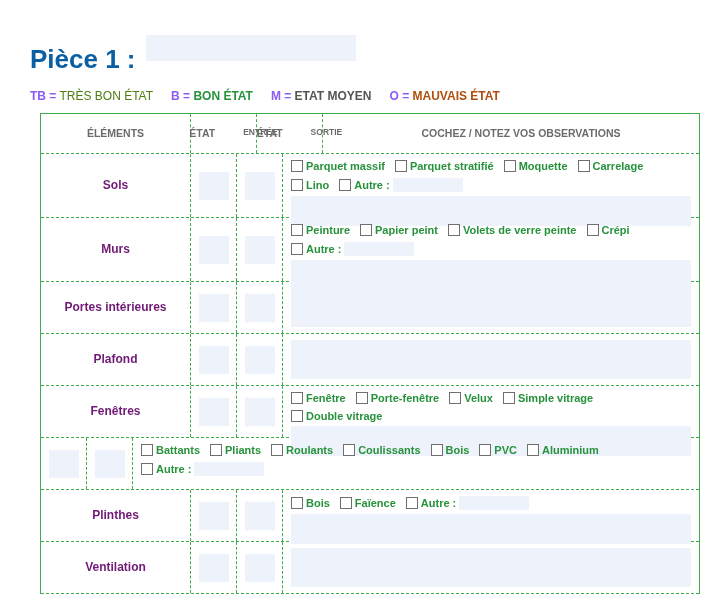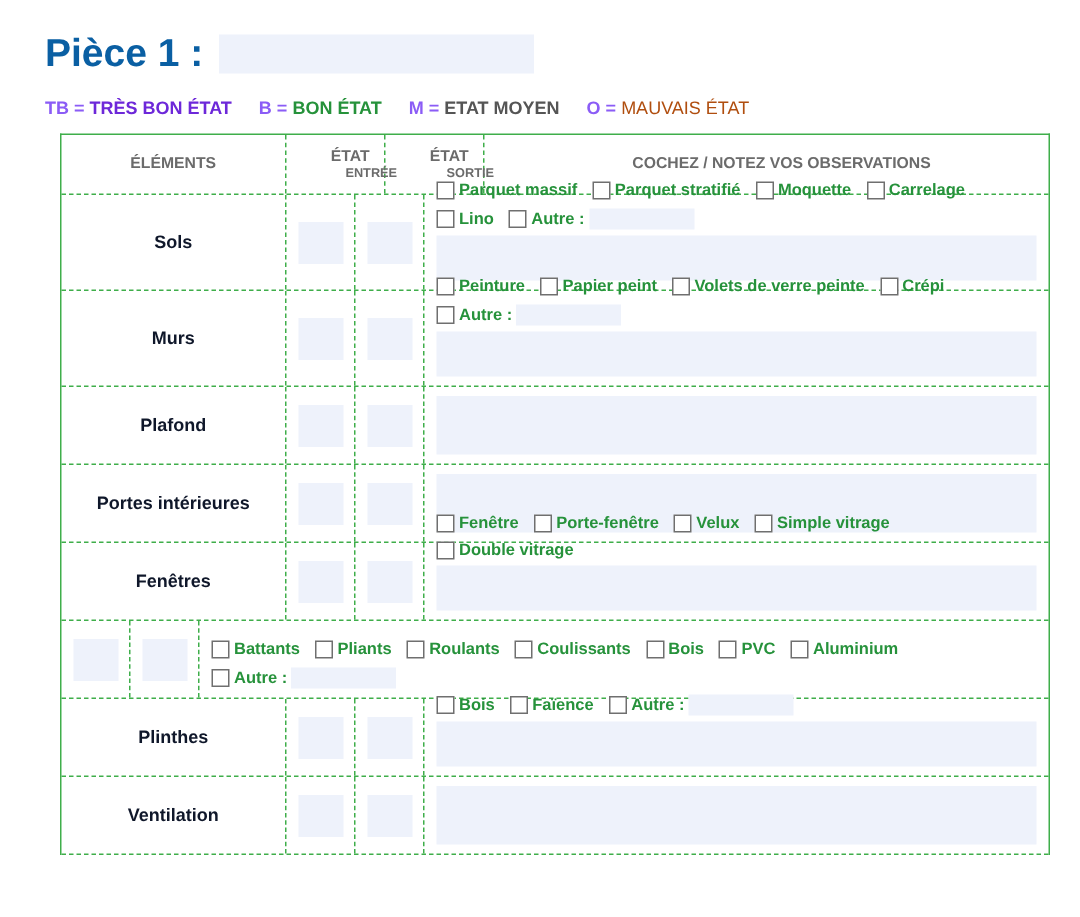--- a/index.html
+++ b/index.html
@@ -4,53 +4,53 @@
 <style>
   * { box-sizing: border-box; margin: 0; padding: 0; }
   body {
     font-family: "Segoe UI", "Helvetica Neue", Arial, sans-serif;
     background: #fff;
     width: 720px;
     padding: 20px 10px 10px 30px;
     color: #333;
   }
   .title-row { display: flex; align-items: center; gap: 10px; margin-bottom: 14px; }
-  .title { color: #0a5fa3; font-weight: 800; font-size: 26px; }
+  .title { color: #0a5fa3; font-weight: 800; font-size: 26px; margin-top: 24px; }
   .title-input { height: 26px; width: 210px; background: #eef2fb; border: none; }
   .legend { display: flex; gap: 18px; font-size: 12px; color: #4a4a4a; font-weight: 600; margin-bottom: 10px; }
   .legend .lk { color: #8b5cf6; }
-  .legend .lv1 { color: #6d28d9; font-weight: 700; }
+  .legend .lv1 { color: #4d7c0f; font-weight: 400; }
   .legend .lv2 { color: #26923b; font-weight: 800; }
   .legend .lv3 { color: #555; font-weight: 800; text-align: right; }
-  .legend .lv4 { color: #b04e0f; font-weight: 400; }
+  .legend .lv4 { color: #b04e0f; font-weight: 700; }
   .sheet {
     border: 1px solid #3fae4a;
     border-bottom: none;
     width: 660px;
     margin-left: 10px;
   }
   .row { display: flex; border-bottom: 1px dashed #3fae4a; }
   .cell { border-right: 1px dashed #3fae4a; display: flex; align-items: center; justify-content: center; padding: 4px 6px; }
   .cell.last { border-right: none; }
   .col-el { width: 150px; }
   .col-st { width: 46px; }
-  .col-obs { flex: 1; justify-content: flex-end; align-items: stretch; flex-direction: column; gap: 4px; padding: 6px 8px; }
+  .col-obs { flex: 1; justify-content: flex-start; align-items: stretch; flex-direction: column; gap: 4px; padding: 6px 8px; }
   .hdr { font-size: 10.5px; font-weight: 800; color: #6b6b6b; text-align: center; line-height: 1.1; }
   .hdr.sub { font-size: 8.5px; font-weight: 700; color: #6b6b6b; margin-left: 28px; }
-  .element-label { color: #0f172a; font-weight: 800; font-size: 12px; text-align: left; line-height: 1.15; }
+  .element-label { color: #701a75; font-weight: 800; font-size: 12px; text-align: left; line-height: 1.15; }
   .state-input { width: 30px; height: 28px; background: #eef2fb; border: none; }
   .obs-box { width: 100%; min-height: 30px; background: #eef2fb; flex: 1; }
   .chk-line { display: flex; flex-wrap: wrap; gap: 6px 10px; align-items: center; font-size: 11px; color: #26923b; font-weight: 700; }
   .chk-item { display: inline-flex; align-items: center; gap: 3px; }
   .chk-box { width: 12px; height: 12px; border: 1.5px solid #6f6f6f; background: #fff; display: inline-block; }
   .autre-input { height: 14px; width: 70px; background: #eef2fb; border: none; display: inline-block; }
   .row.h0 { height: 40px; gap: 20px; }
   .row.h1 { height: 52px; }
   .row.h2 { height: 64px; }
-  .hdr-etat-wrap { display: flex; flex-direction: column; align-items: center; gap: 0px; line-height: 1.05; }
+  .hdr-etat-wrap { display: flex; align-items: flex-start; gap: 0px; line-height: 1.05; }
 </style>
 </head>
 <body>
 
 <div class="title-row">
   <span class="title">Pièce 1 :</span>
   <input class="title-input" type="text" style="">
 </div>
 
 <div class="legend" id="legend">
@@ -151,35 +151,35 @@
               <span class="chk-box"></span>
               <span>Autre :</span>
               <input type="text" class="autre-input" style="">
             </span>
           </div>
           <div class="obs-box"></div>
         </div>
       </div>
       <div class="row h1">
         <div class="cell col-el">
+          <span class="element-label">Portes intérieures</span>
+        </div>
+        <div class="cell col-st">
+          <input type="text" class="state-input" style="">
+        </div>
+        <div class="cell col-st">
+          <input type="text" class="state-input" style="">
+        </div>
+        <div class="cell col-obs last">
+          <div class="obs-box"></div>
+        </div>
+      </div>
+      <div class="row h1">
+        <div class="cell col-el">
           <span class="element-label">Plafond</span>
-        </div>
-        <div class="cell col-st">
-          <input type="text" class="state-input" style="">
-        </div>
-        <div class="cell col-st">
-          <input type="text" class="state-input" style="">
-        </div>
-        <div class="cell col-obs last">
-          <div class="obs-box"></div>
-        </div>
-      </div>
-      <div class="row h1">
-        <div class="cell col-el">
-          <span class="element-label">Portes intérieures</span>
         </div>
         <div class="cell col-st">
           <input type="text" class="state-input" style="">
         </div>
         <div class="cell col-st">
           <input type="text" class="state-input" style="">
         </div>
         <div class="cell col-obs last">
           <div class="obs-box"></div>
         </div>

